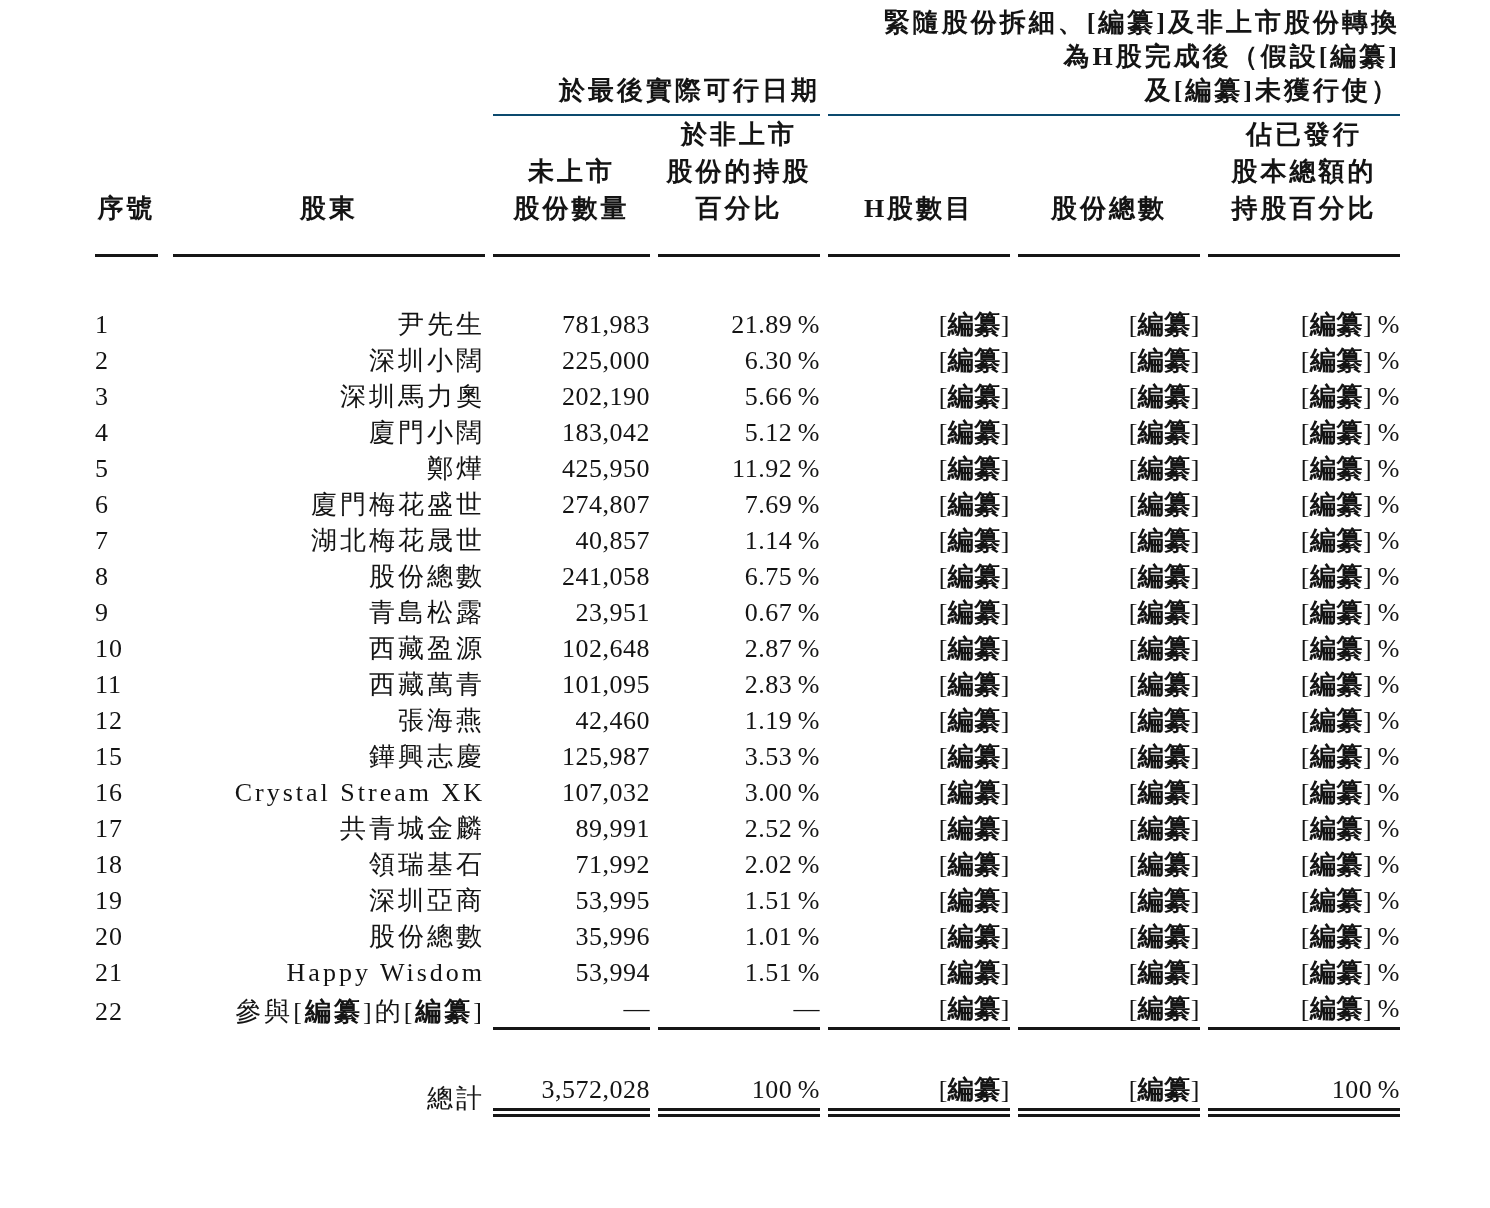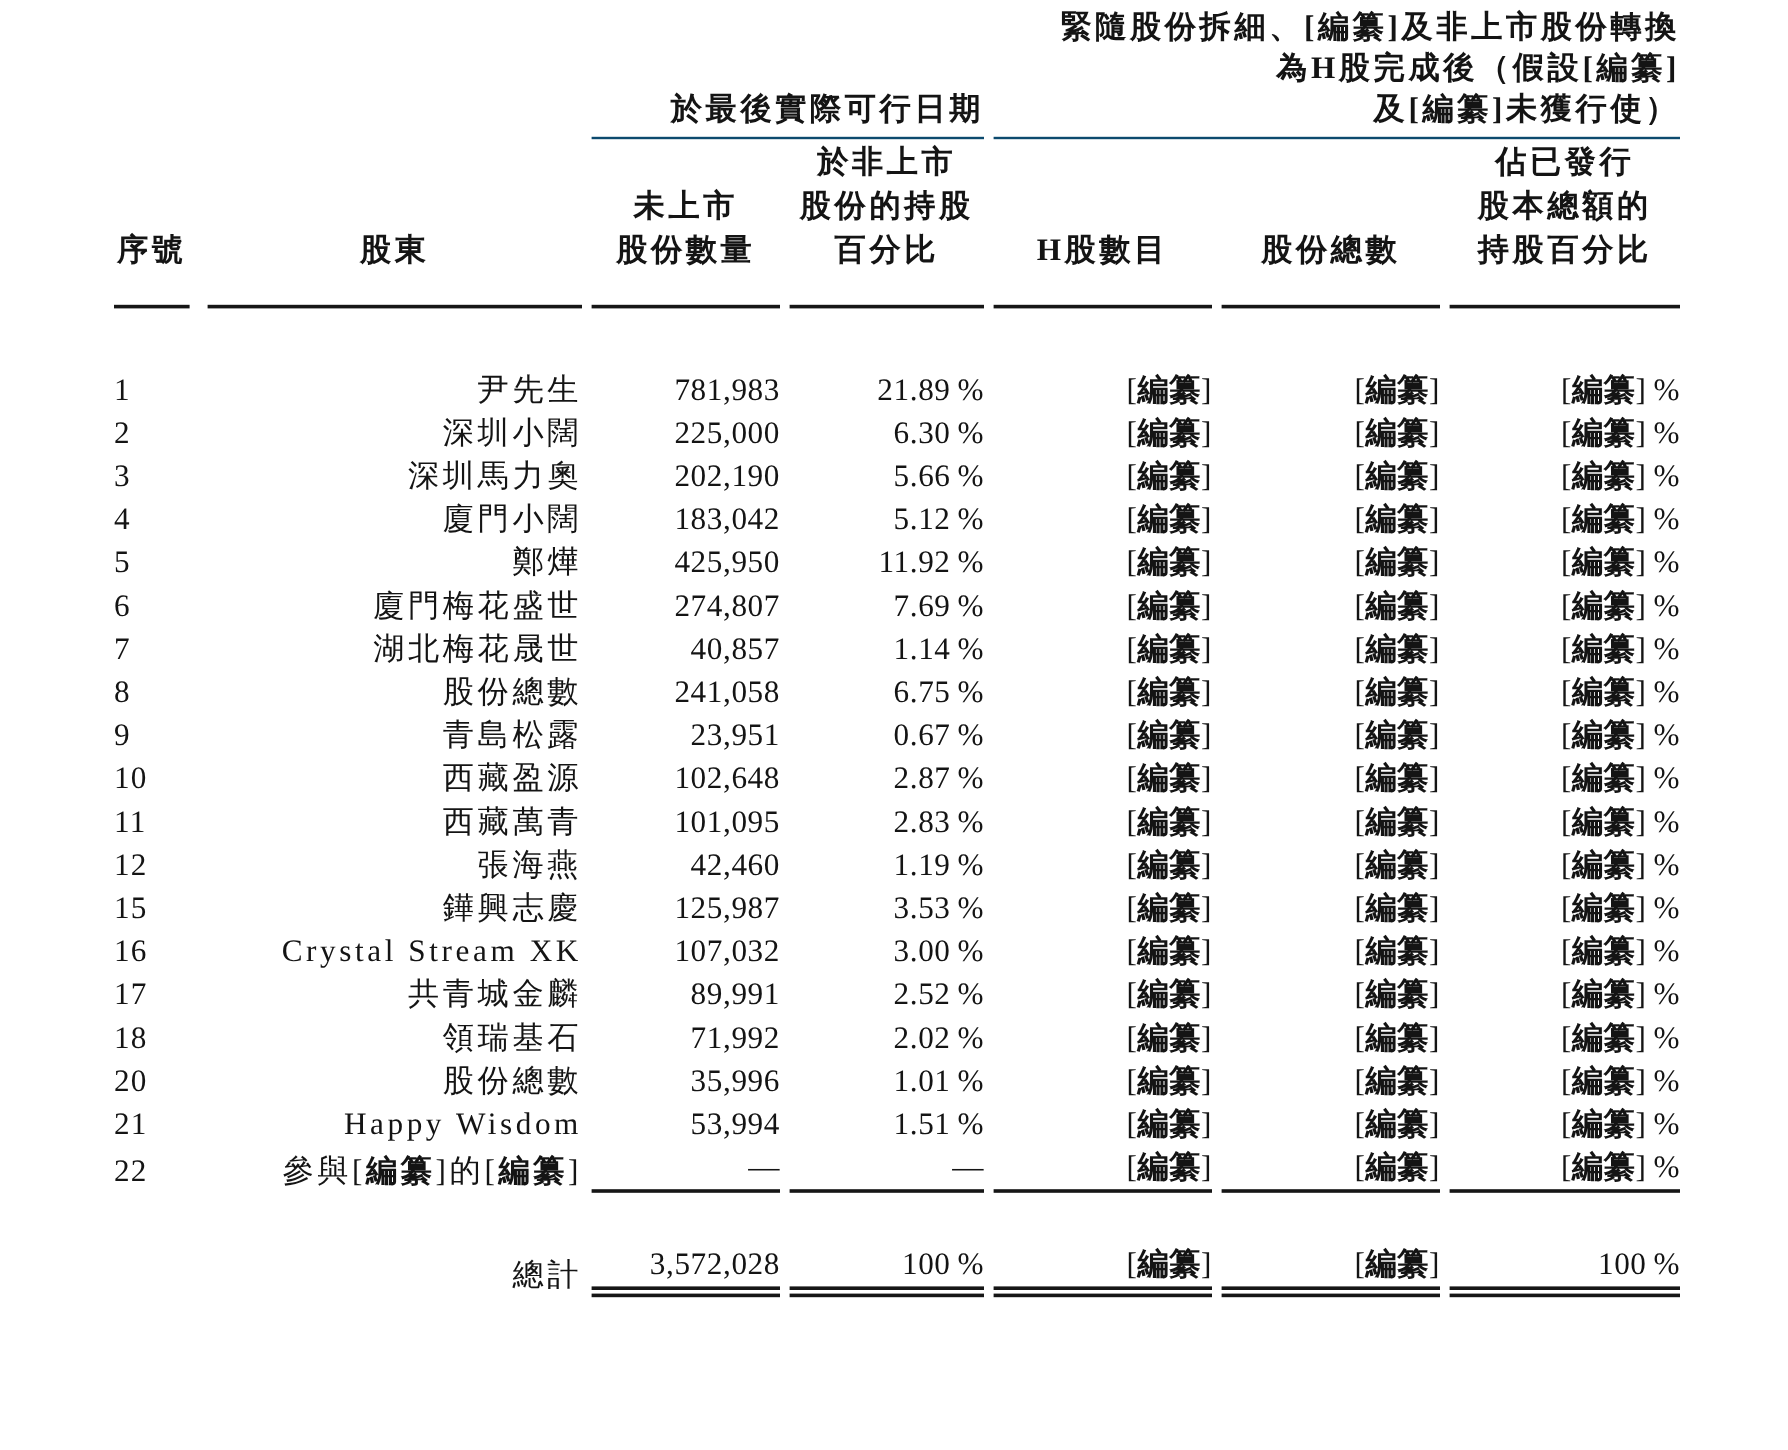--- a/index.html
+++ b/index.html
@@ -479,20 +479,43 @@
           </td>
           <td class="val">
             <div class="inner">[<span class="rb">編纂</span>]</div>
           </td>
           <td class="val">
             <div class="inner">[<span class="rb">編纂</span>] %</div>
           </td>
         </tr>
         <tr class="drow">
           <td class="num first">
+            <div class="inner">19</div>
+          </td>
+          <td class="name">
+            <div class="inner">深圳亞商</div>
+          </td>
+          <td class="val">
+            <div class="inner">53,995</div>
+          </td>
+          <td class="val">
+            <div class="inner">1.51 %</div>
+          </td>
+          <td class="val">
+            <div class="inner">[<span class="rb">編纂</span>]</div>
+          </td>
+          <td class="val">
+            <div class="inner">[<span class="rb">編纂</span>]</div>
+          </td>
+          <td class="val">
+            <div class="inner">[<span class="rb">編纂</span>] %</div>
+          </td>
+        </tr>
+        <tr class="drow">
+          <td class="num first">
             <div class="inner">20</div>
           </td>
           <td class="name">
             <div class="inner">股份總數</div>
           </td>
           <td class="val">
             <div class="inner">35,996</div>
           </td>
           <td class="val">
             <div class="inner">1.01 %</div>

